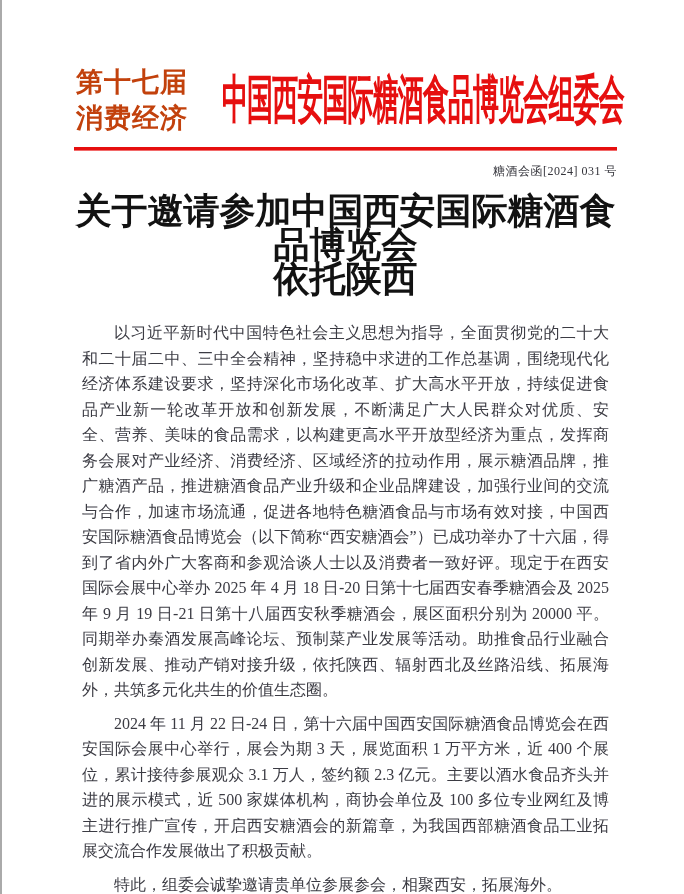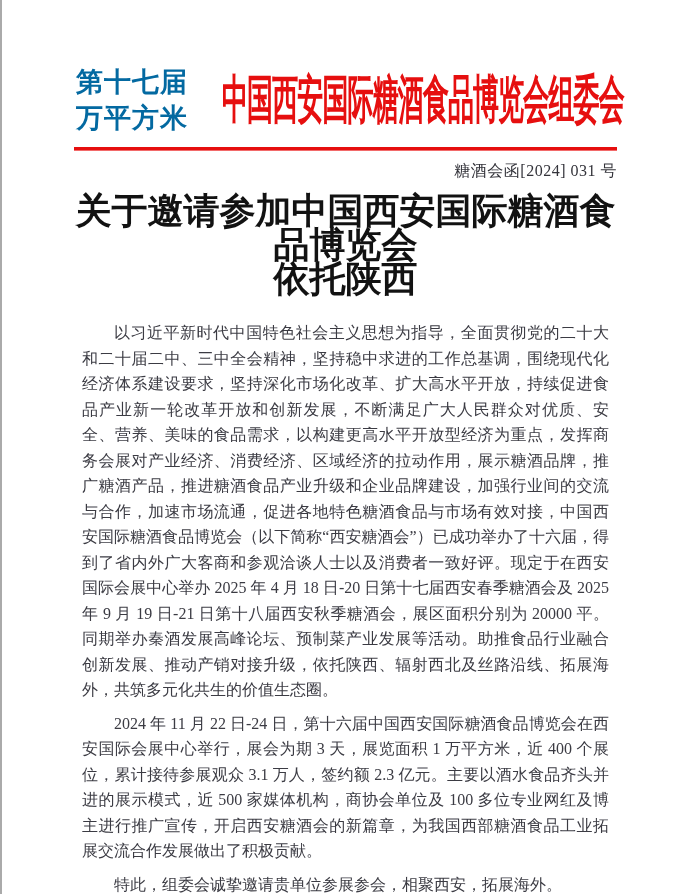--- a/index.html
+++ b/index.html
@@ -24,21 +24,21 @@
     position: relative;
   }
   
   .letterhead {
     display: flex;
     align-items: center;
     height: 88px;
   }
   .edition-block {
     flex: 0 0 auto;
-    color: #0369a1;
+    color: #c2410c;
     font-weight: bold;
     font-size: 27px;
     line-height: 36px;
     letter-spacing: 1px;
     white-space: nowrap;
     padding-left: 2px;
   }
   .org-title-wrap {
     flex: 1 1 auto;
     height: 88px;
@@ -61,21 +61,21 @@
   
   .red-rule {
     height: 3px;
     background: #e60f0f;
     border-bottom: 1px solid #f26a6a;
     margin-top: 3px;
   }
   
   .doc-number {
     text-align: right;
-    font-size: 16px;
+    font-size: 12px;
     color: #33333a;
     margin-top: 9px;
     line-height: 22px;
     letter-spacing: 0.5px;
   }
   
   .doc-title {
     margin-top: 12px;
     text-align: center;
     color: #121212;
@@ -113,21 +113,21 @@
   }
 </style>
 </head>
 <body>
 
 <div class="page">
 
   <div class="letterhead">
     <div class="edition-block">
       <div>第十七届</div>
-      <div>万平方米</div>
+      <div>消费经济</div>
     </div>
     <div class="org-title-wrap">
       <span class="org-title">中国西安国际糖酒食品博览会组委会</span>
     </div>
   </div>
 
   <div class="red-rule"></div>
 
   <div class="doc-number">糖酒会函[2024] 031 号</div>
 

